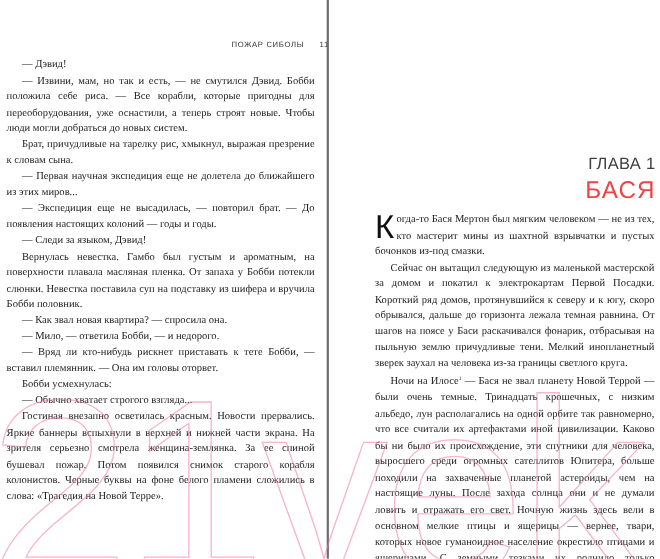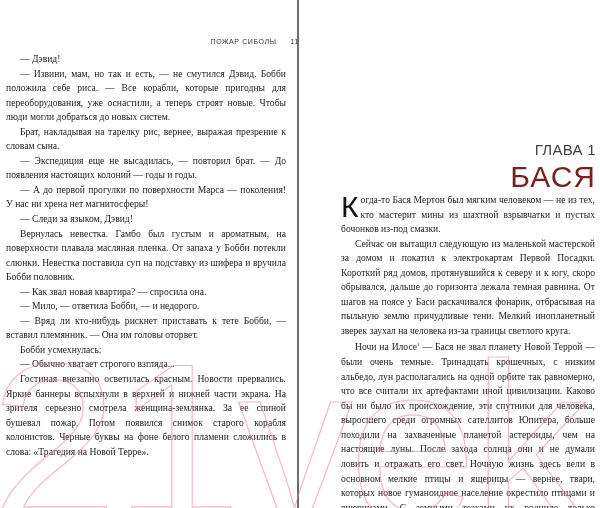--- a/index.html
+++ b/index.html
@@ -10,43 +10,43 @@
   .page-right { left:299px; width:301px; }
   .spine { position:absolute; left:297px; top:0; width:2px; height:508px; background:#6d6d6d; }
   .running-head { position:absolute; top:38px; right:20px; font-family:"Liberation Sans","DejaVu Sans",sans-serif;
                   font-size:7px; letter-spacing:0.6px; color:#333; }
   .running-head .pnum { margin-left:14px; }
   .body-left { position:absolute; left:6px; top:52px; width:280px; font-size:9.6px; line-height:14.55px; text-align:justify; }
   .body-left p, .body-right p { margin:0; text-indent:14px; }
   .chapter-label { position:absolute; right:4px; top:141px; font-family:"Liberation Sans","DejaVu Sans",sans-serif;
                    font-size:15px; color:#404040; letter-spacing:0.3px; }
   .chapter-title { position:absolute; right:4px; top:160px; font-family:"Liberation Sans","DejaVu Sans",sans-serif;
-                   font-size:30px; color:#7f1d1d; letter-spacing:1px; }
+                   font-size:22px; color:#ef4444; letter-spacing:1px; }
   .body-right { position:absolute; left:42px; top:193px; width:254px; font-size:9.6px; line-height:14.55px; text-align:justify; }
   .body-right p.lead { text-indent:0; }
   .dropcap { float:left; font-family:"Liberation Sans","DejaVu Sans",sans-serif; font-size:30px; line-height:26px;
              margin:1px 2px 0 0; color:#111; }
   .footnote sup, .body-right sup { font-size:5px; }
   .watermark { position:absolute; left:-10px; top:330px; font-family:"Liberation Sans","DejaVu Sans",sans-serif;
                font-size:230px; font-weight:normal; letter-spacing:-4px; color:transparent;
                -webkit-text-stroke:1.2px rgba(240,120,160,0.55); white-space:nowrap; pointer-events:none; line-height:1; }
 </style>
 </head>
 <body>
 
 <div class="page page-left">
   <div class="running-head">
     <span>ПОЖАР СИБОЛЫ</span><span class="pnum">11</span>
   </div>
   <div class="body-left">
     <p>— Дэвид!</p>
     <p>— Извини, мам, но так и есть, — не смутился Дэвид. Бобби положила себе риса. — Все корабли, которые пригодны для переоборудования, уже оснастили, а теперь строят новые. Чтобы люди могли добраться до новых систем.</p>
-    <p>Брат, накладывая на тарелку рис, вернее, выражая презрение к словам сына.</p>
+    <p>Брат, причудливые на тарелку рис, хмыкнул, выражая презрение к словам сына.</p>
+    <p>— Первая научная экспедиция еще не долетела до ближайшего из этих миров...</p>
     <p>— Экспедиция еще не высадилась, — повторил брат. — До появления настоящих колоний — годы и годы.</p>
-    <p>— А до первой прогулки по поверхности Марса — поколения! У нас ни хрена нет магнитосферы!</p>
     <p>— Следи за языком, Дэвид!</p>
     <p>Вернулась невестка. Гамбо был густым и ароматным, на поверхности плавала масляная пленка. От запаха у Бобби потекли слюнки. Невестка поставила суп на подставку из шифера и вручила Бобби половник.</p>
     <p>— Как звал новая квартира? — спросила она.</p>
     <p>— Мило, — ответила Бобби, — и недорого.</p>
     <p>— Вряд ли кто-нибудь рискнет приставать к тете Бобби, — вставил племянник. — Она им головы оторвет.</p>
     <p>Бобби усмехнулась:</p>
     <p>— Обычно хватает строгого взгляда...</p>
     <p>Гостиная внезапно осветилась красным. Новости прервались. Яркие баннеры вспыхнули в верхней и нижней части экрана. На зрителя серьезно смотрела женщина-землянка. За ее спиной бушевал пожар. Потом появился снимок старого корабля колонистов. Черные буквы на фоне белого пламени сложились в слова: «Трагедия на Новой Терре».</p>
 
   </div>

